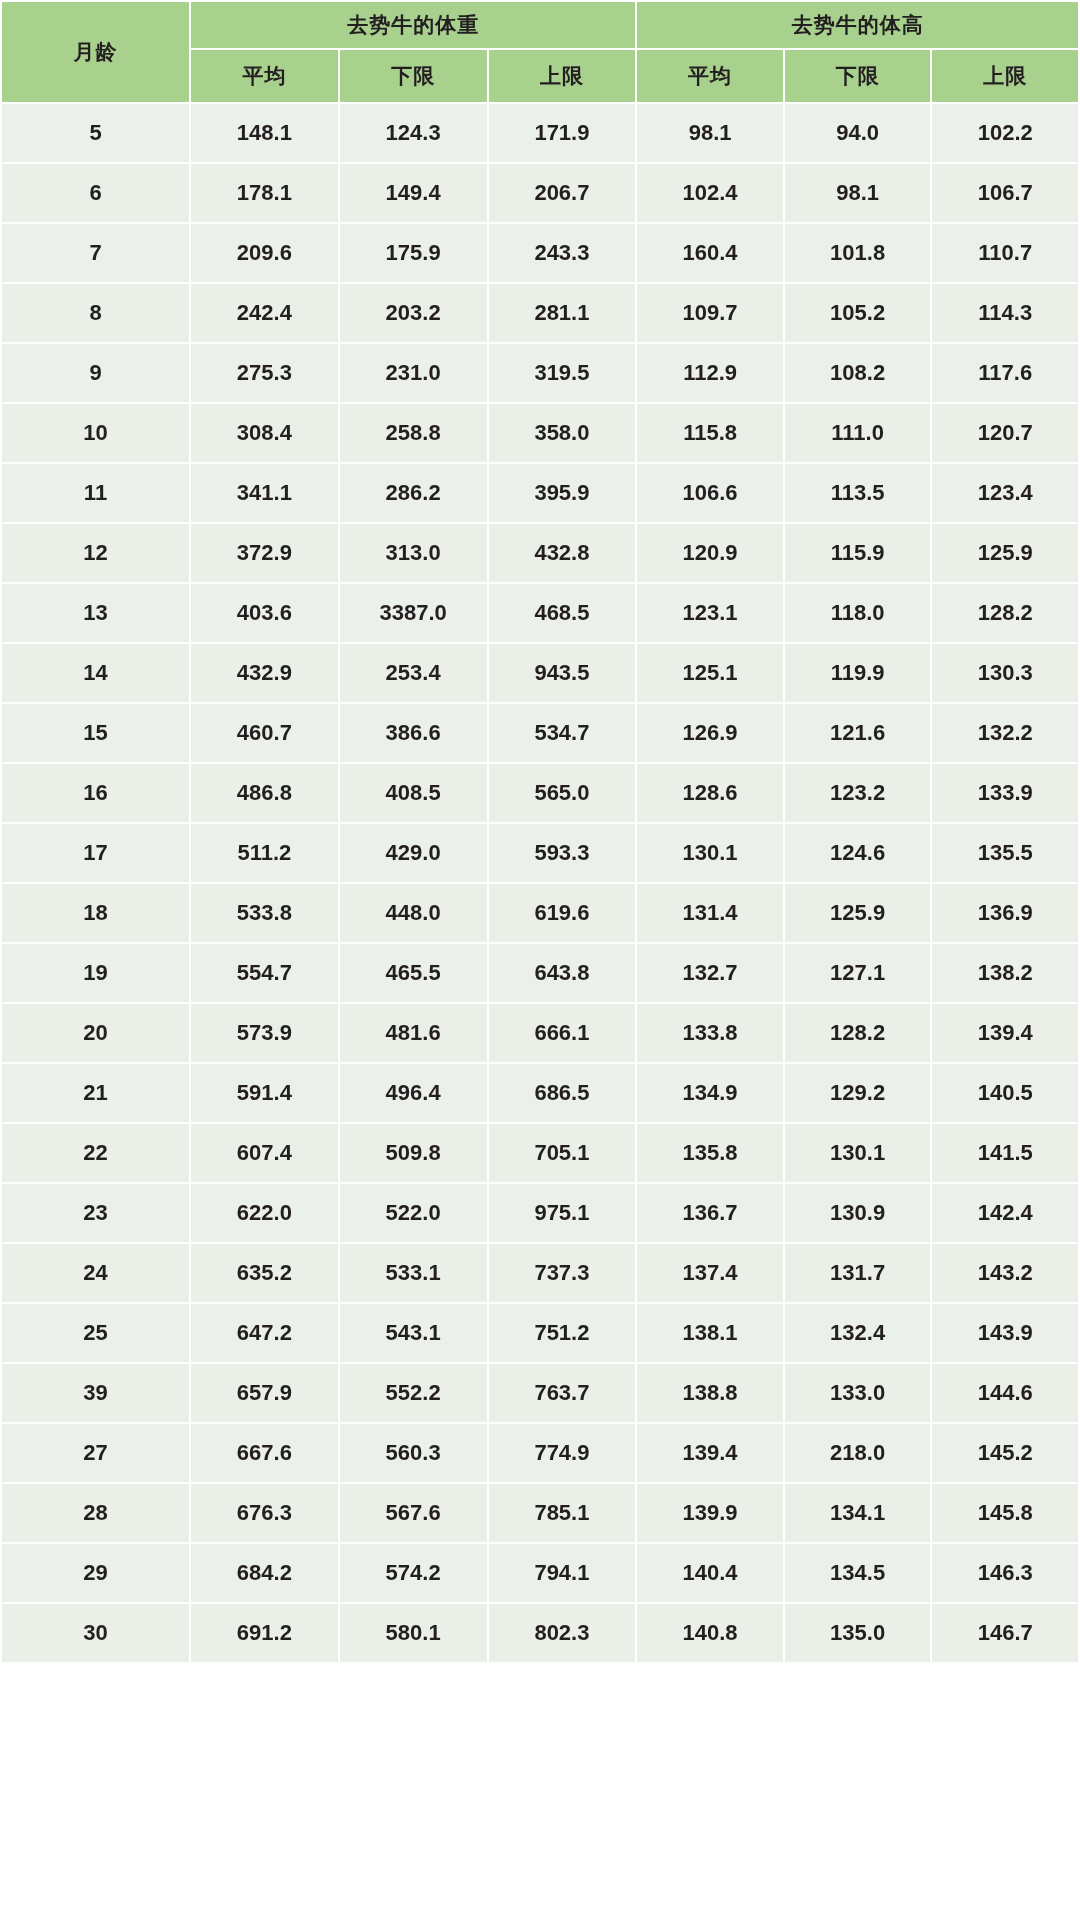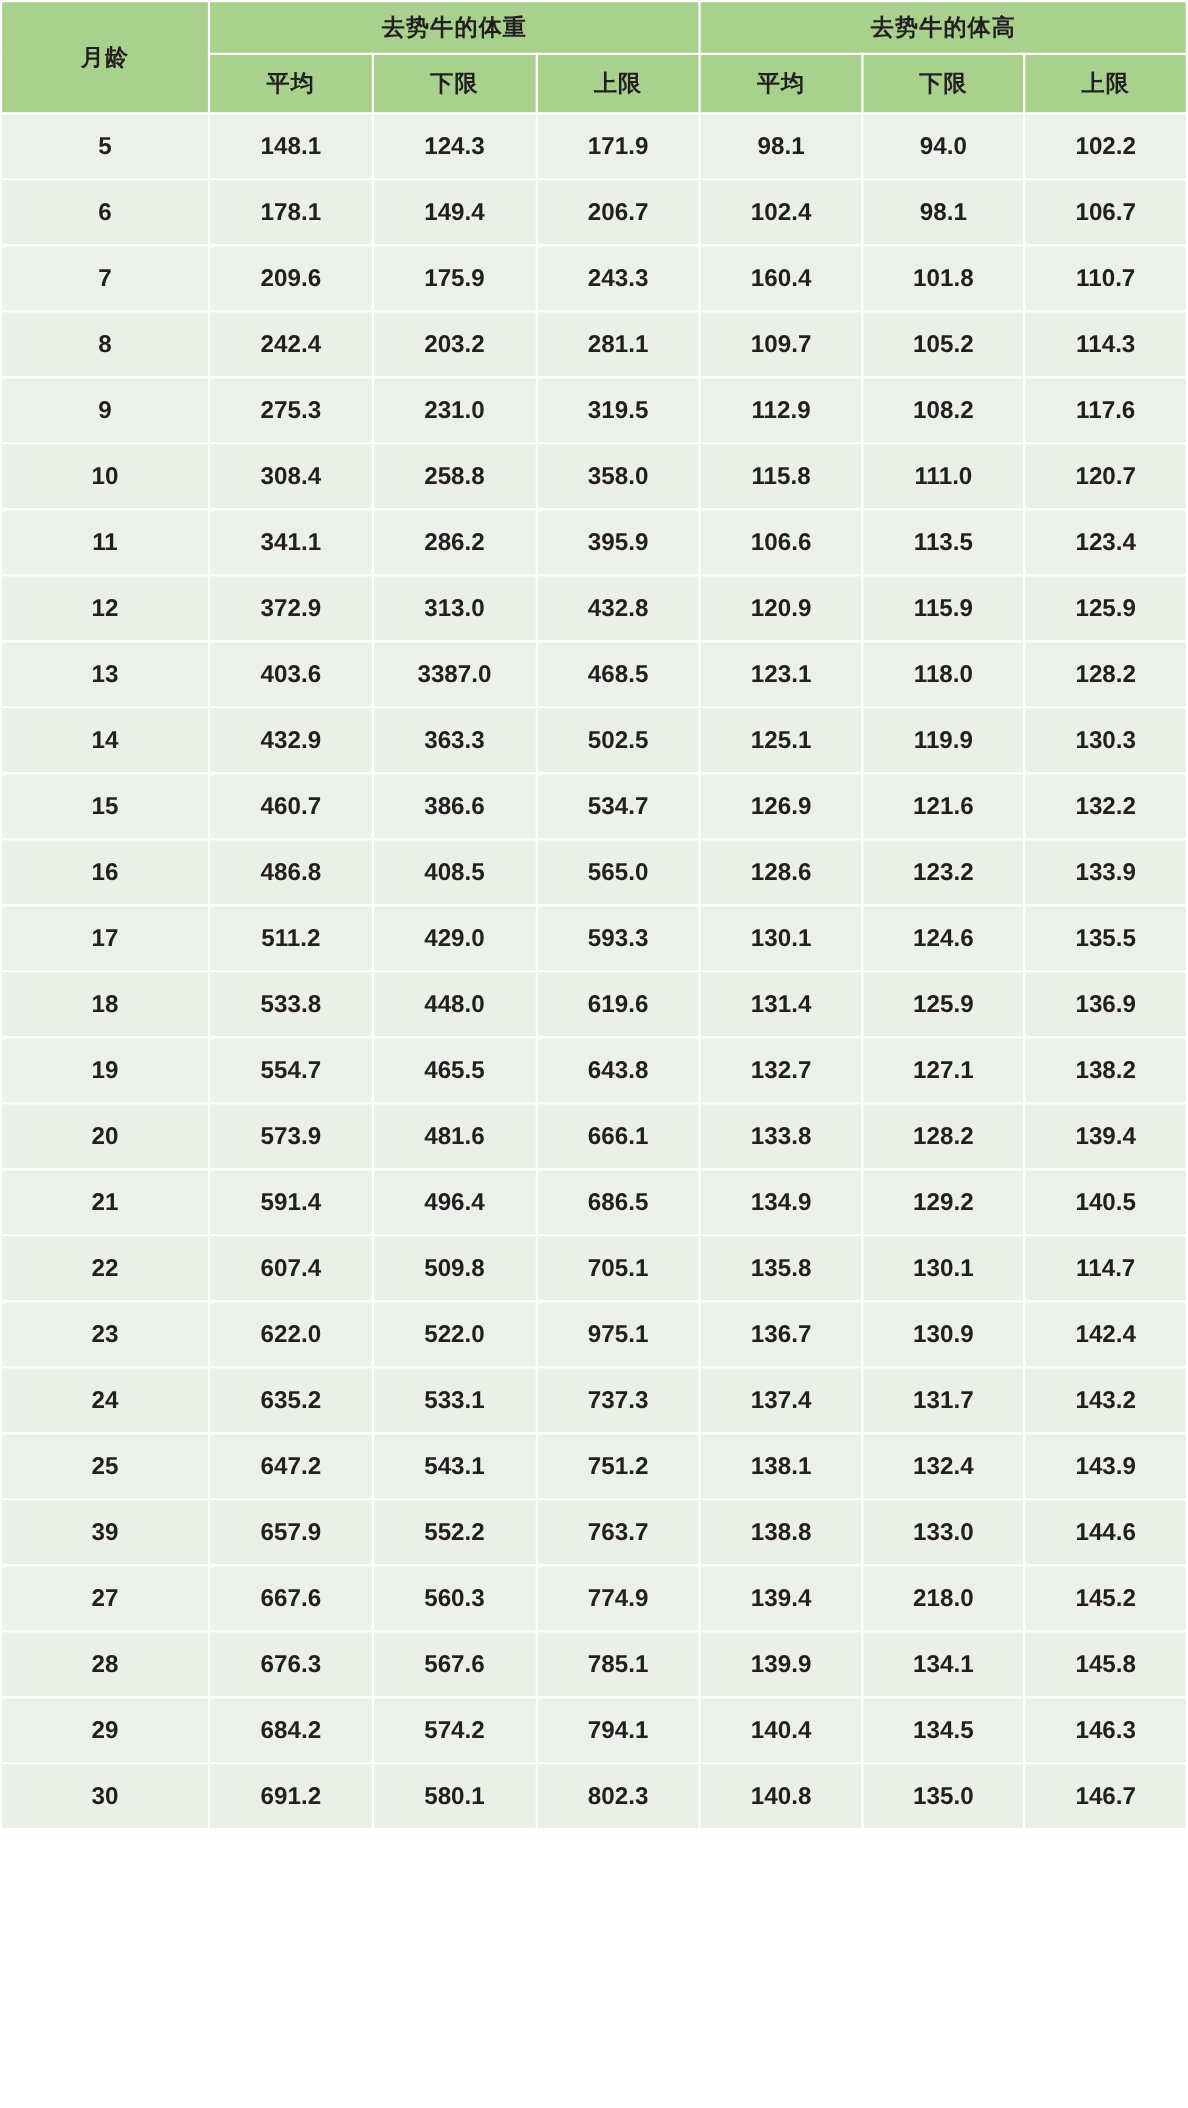--- a/index.html
+++ b/index.html
@@ -163,22 +163,22 @@
         <td>403.6</td>
         <td>3387.0</td>
         <td>468.5</td>
         <td>123.1</td>
         <td>118.0</td>
         <td>128.2</td>
       </tr>
       <tr>
         <td class="age-cell">14</td>
         <td>432.9</td>
-        <td>363.3</td>
-        <td>502.5</td>
+        <td>253.4</td>
+        <td>943.5</td>
         <td>125.1</td>
         <td>119.9</td>
         <td>130.3</td>
       </tr>
       <tr>
         <td class="age-cell">15</td>
         <td>460.7</td>
         <td>386.6</td>
         <td>534.7</td>
         <td>126.9</td>
@@ -239,21 +239,21 @@
         <td>129.2</td>
         <td>140.5</td>
       </tr>
       <tr>
         <td class="age-cell">22</td>
         <td>607.4</td>
         <td>509.8</td>
         <td>705.1</td>
         <td>135.8</td>
         <td>130.1</td>
-        <td>114.7</td>
+        <td>141.5</td>
       </tr>
       <tr>
         <td class="age-cell">23</td>
         <td>622.0</td>
         <td>522.0</td>
         <td>975.1</td>
         <td>136.7</td>
         <td>130.9</td>
         <td>142.4</td>
       </tr>

